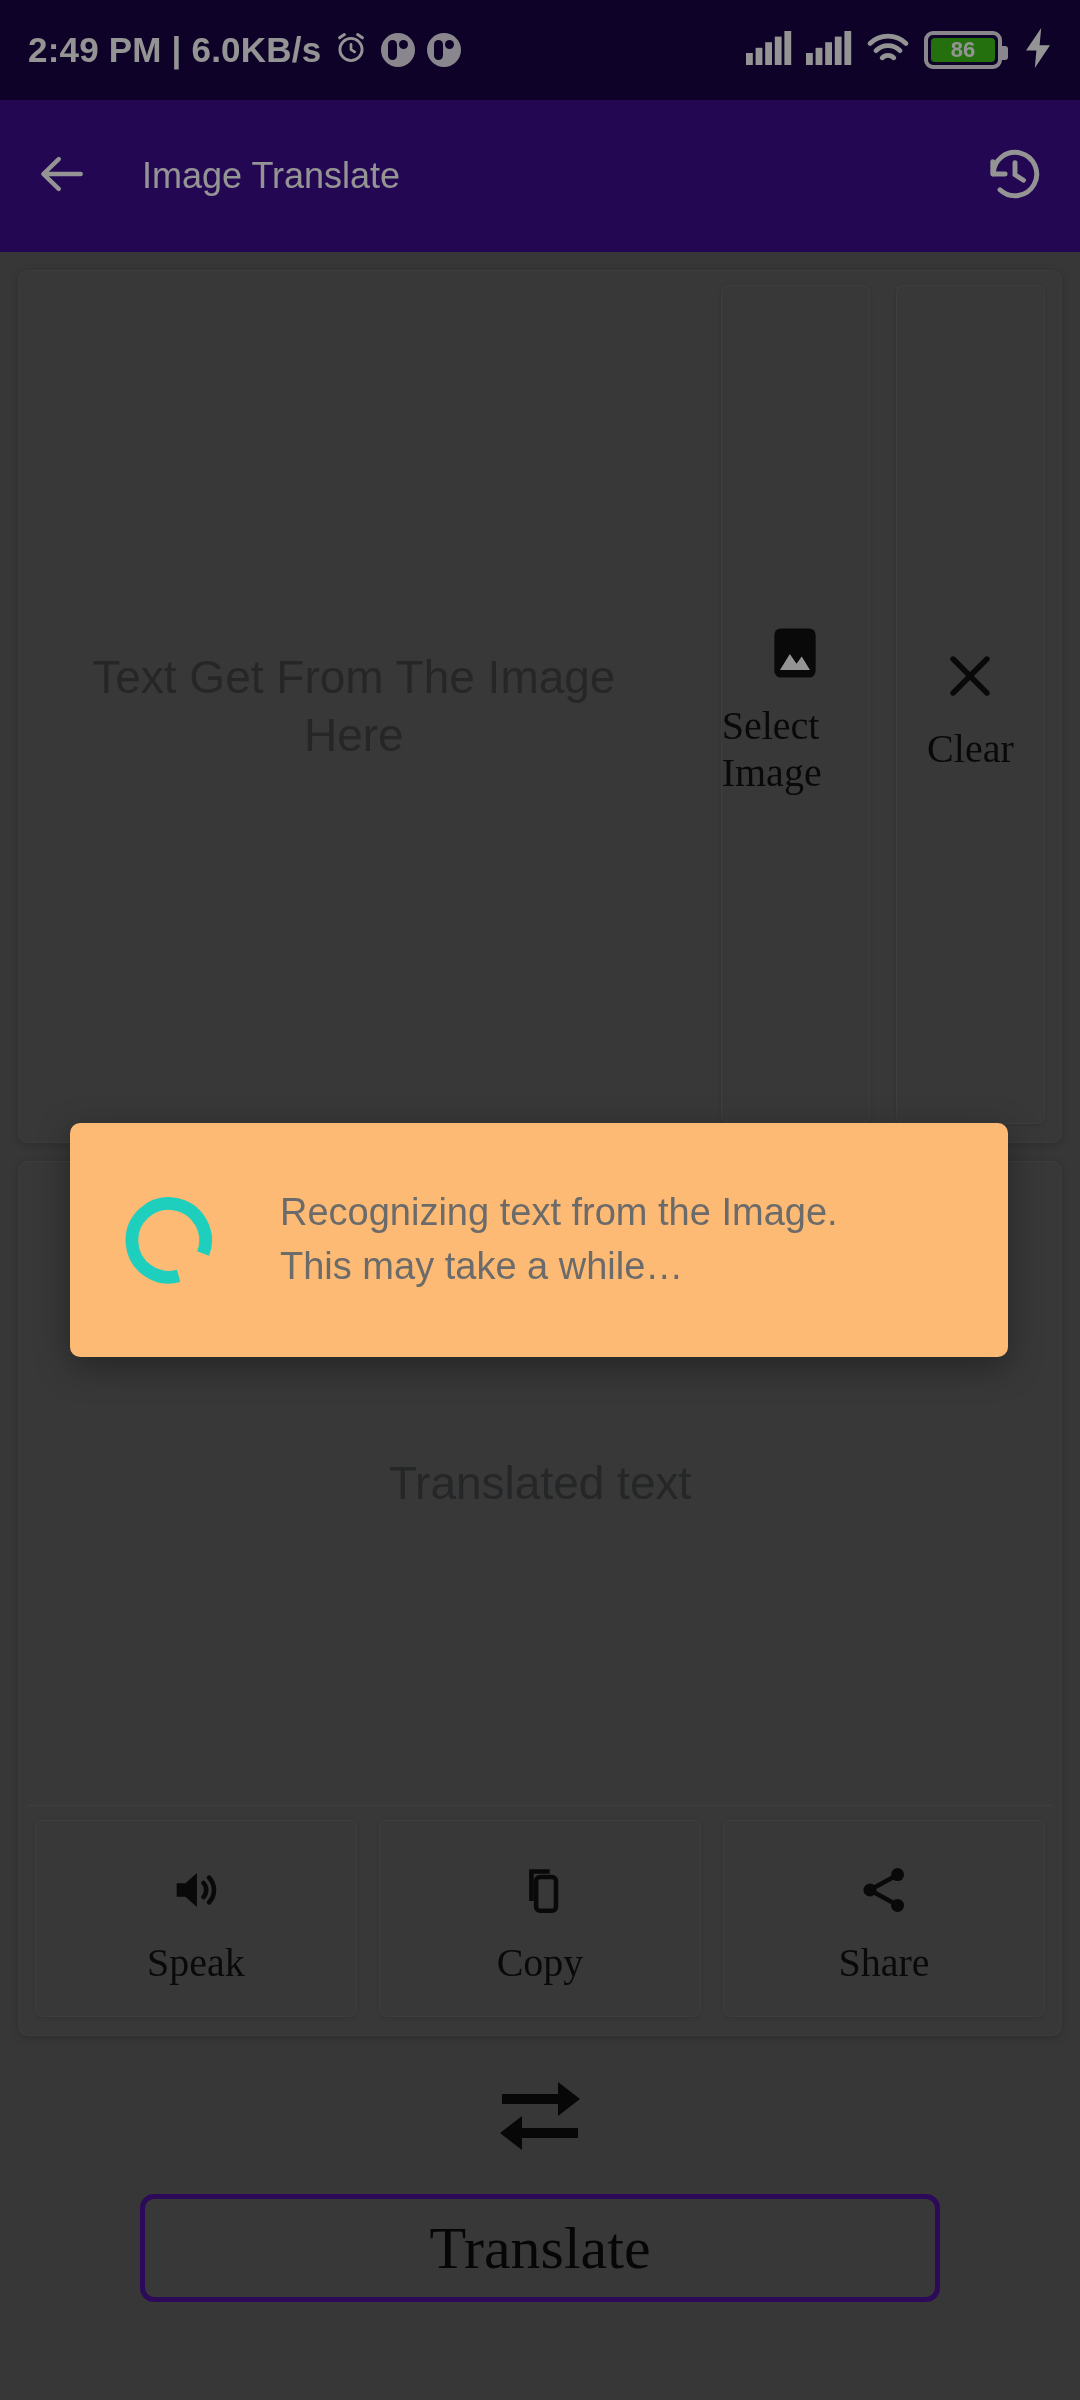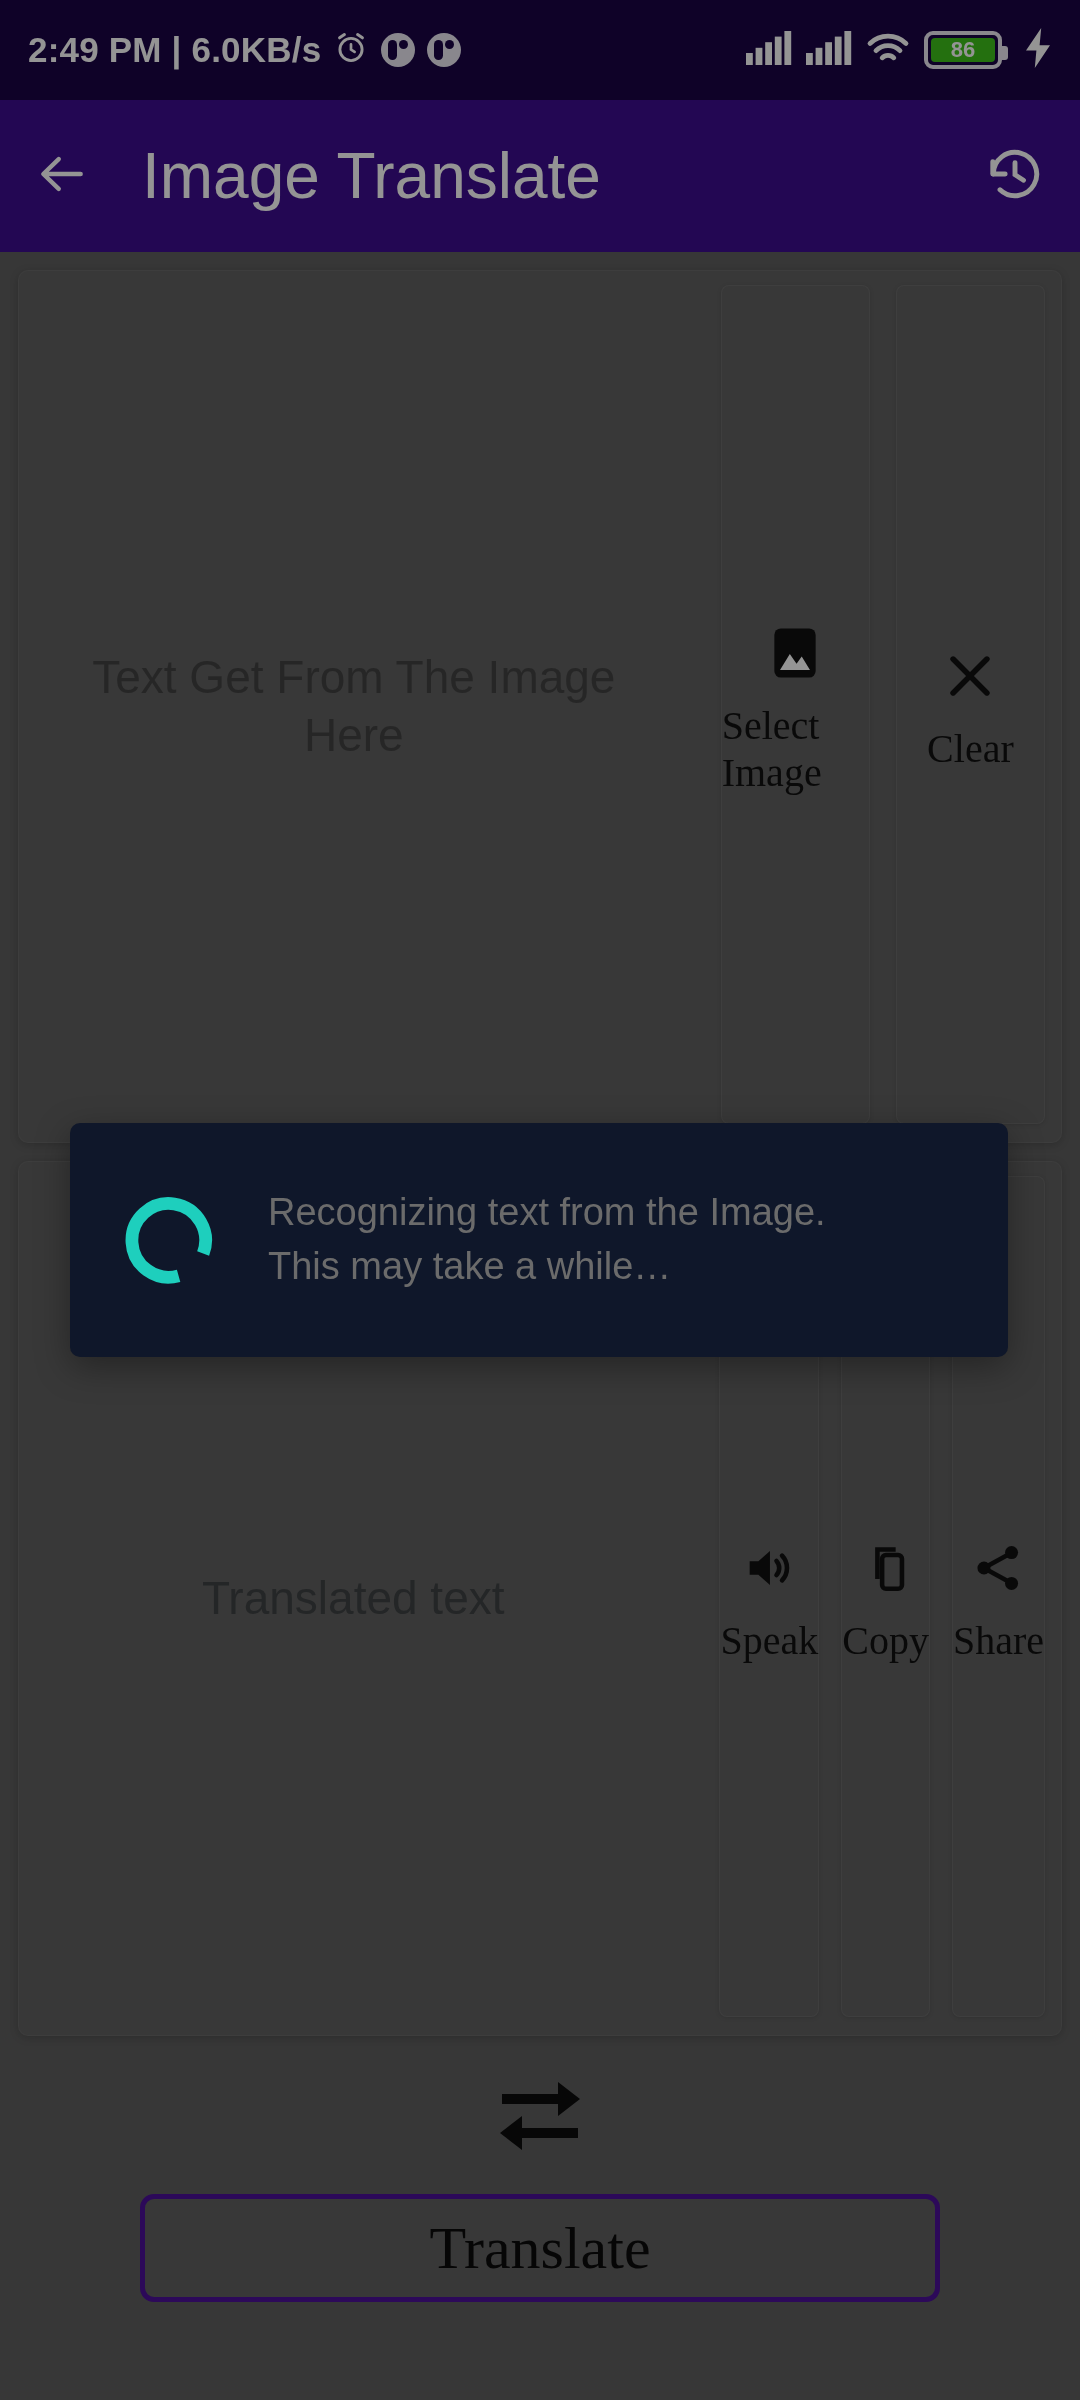--- a/index.html
+++ b/index.html
@@ -49,21 +49,21 @@
 
   
   #app-bar{
     position:absolute; left:0; top:100px; width:1080px; height:152px;
     background:#3d0d8f;
     display:flex; align-items:center;
     padding:0 34px;
     z-index:30;
   }
   #app-bar-title{
-    color:#ffffff; font-size:64px; margin-left:52px;
+    color:#ffffff; font-size:36px; margin-left:52px;
     font-family:"Liberation Sans", sans-serif; font-weight:normal;
     white-space:nowrap;
   }
   #history-button{ margin-left:auto; }
 
   
   #content{
     position:absolute; left:0; top:252px; width:1080px; height:2148px;
     background:#5f5f5f;
     z-index:10;
@@ -100,21 +100,21 @@
     display:flex; flex-direction:column; align-items:center; justify-content:center;
     padding:42px 0 36px 0;
     box-shadow:0 1px 4px rgba(0,0,0,.13);
   }
   .action-btn .ico{ height:66px; display:flex; align-items:center; justify-content:center; }
   .action-btn .lbl{
     margin-top:16px; font-size:40px; color:#111111;
     font-family:"Liberation Serif", serif;
   }
 
-  #target-card{ margin-top:18px; height:875px; display:flex; flex-direction:row; }
+  #target-card{ margin-top:18px; height:875px; display:flex; flex-direction:column; }
   #target-text-area{
     flex:1; display:flex; align-items:center; justify-content:center;
     padding:0 40px 0 40px; text-align:center;
   }
   #target-text-area .placeholder{ color:#3f4244; font-size:46px; }
   .action-row-3{ display:flex; padding:14px 16px 18px 16px; gap:22px; }
   .action-row-3 .action-btn{ padding:36px 0 30px 0; }
 
   
   #lang-row{
@@ -153,25 +153,26 @@
   #scrim{
     position:absolute; left:0; top:0; width:1080px; height:2400px;
     background:rgba(0,0,0,.42);
     z-index:50;
   }
 
   
   #progress-dialog{
     position:absolute;
     left:70px; top:1123px; width:938px; height:234px;
-    background:#0f172a; border-radius:10px;
+    background:#fdba74; border-radius:10px;
     box-shadow:0 10px 34px rgba(0,0,0,.35);
     display:flex; align-items:center;
     padding:0 46px;
     z-index:60;
+    gap:12px;
   }
   #spinner{
     width:108px;height:108px;flex:0 0 108px;margin-right:44px;
   }
   #dialog-message{
     color:#6b6b6b; font-size:38px; line-height:1.42;
     font-family:"Liberation Sans", sans-serif;
     white-space:pre-line;
   }
 </style>

